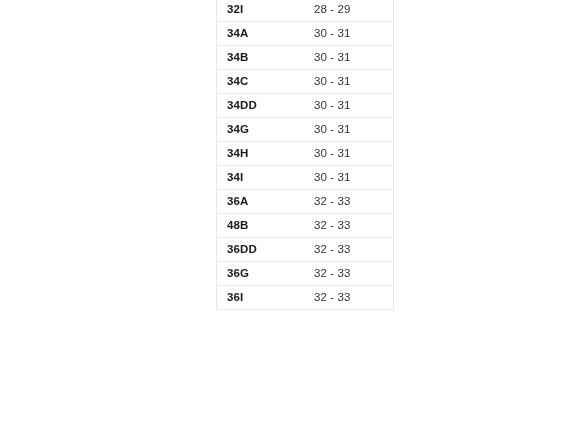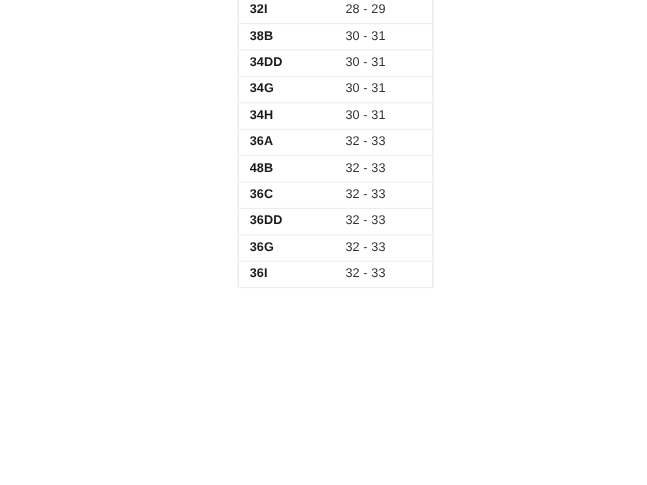--- a/index.html
+++ b/index.html
@@ -69,45 +69,53 @@
 
 <div id="page">
   <div id="size-table-wrap">
     <table class="size-table">
       <tbody id="size-table-body">
           <tr>
             <td class="col-size">32I</td>
             <td class="col-band">28 - 29</td>
           </tr>
           <tr>
-            <td class="col-size">38B</td>
+            <td class="col-size">34A</td>
+            <td class="col-band">30 - 31</td>
+          </tr>
+          <tr>
+            <td class="col-size">34B</td>
+            <td class="col-band">30 - 31</td>
+          </tr>
+          <tr>
+            <td class="col-size">34C</td>
             <td class="col-band">30 - 31</td>
           </tr>
           <tr>
             <td class="col-size">34DD</td>
             <td class="col-band">30 - 31</td>
           </tr>
           <tr>
             <td class="col-size">34G</td>
             <td class="col-band">30 - 31</td>
           </tr>
           <tr>
             <td class="col-size">34H</td>
             <td class="col-band">30 - 31</td>
           </tr>
           <tr>
+            <td class="col-size">34I</td>
+            <td class="col-band">30 - 31</td>
+          </tr>
+          <tr>
             <td class="col-size">36A</td>
             <td class="col-band">32 - 33</td>
           </tr>
           <tr>
             <td class="col-size">48B</td>
-            <td class="col-band">32 - 33</td>
-          </tr>
-          <tr>
-            <td class="col-size">36C</td>
             <td class="col-band">32 - 33</td>
           </tr>
           <tr>
             <td class="col-size">36DD</td>
             <td class="col-band">32 - 33</td>
           </tr>
           <tr>
             <td class="col-size">36G</td>
             <td class="col-band">32 - 33</td>
           </tr>

